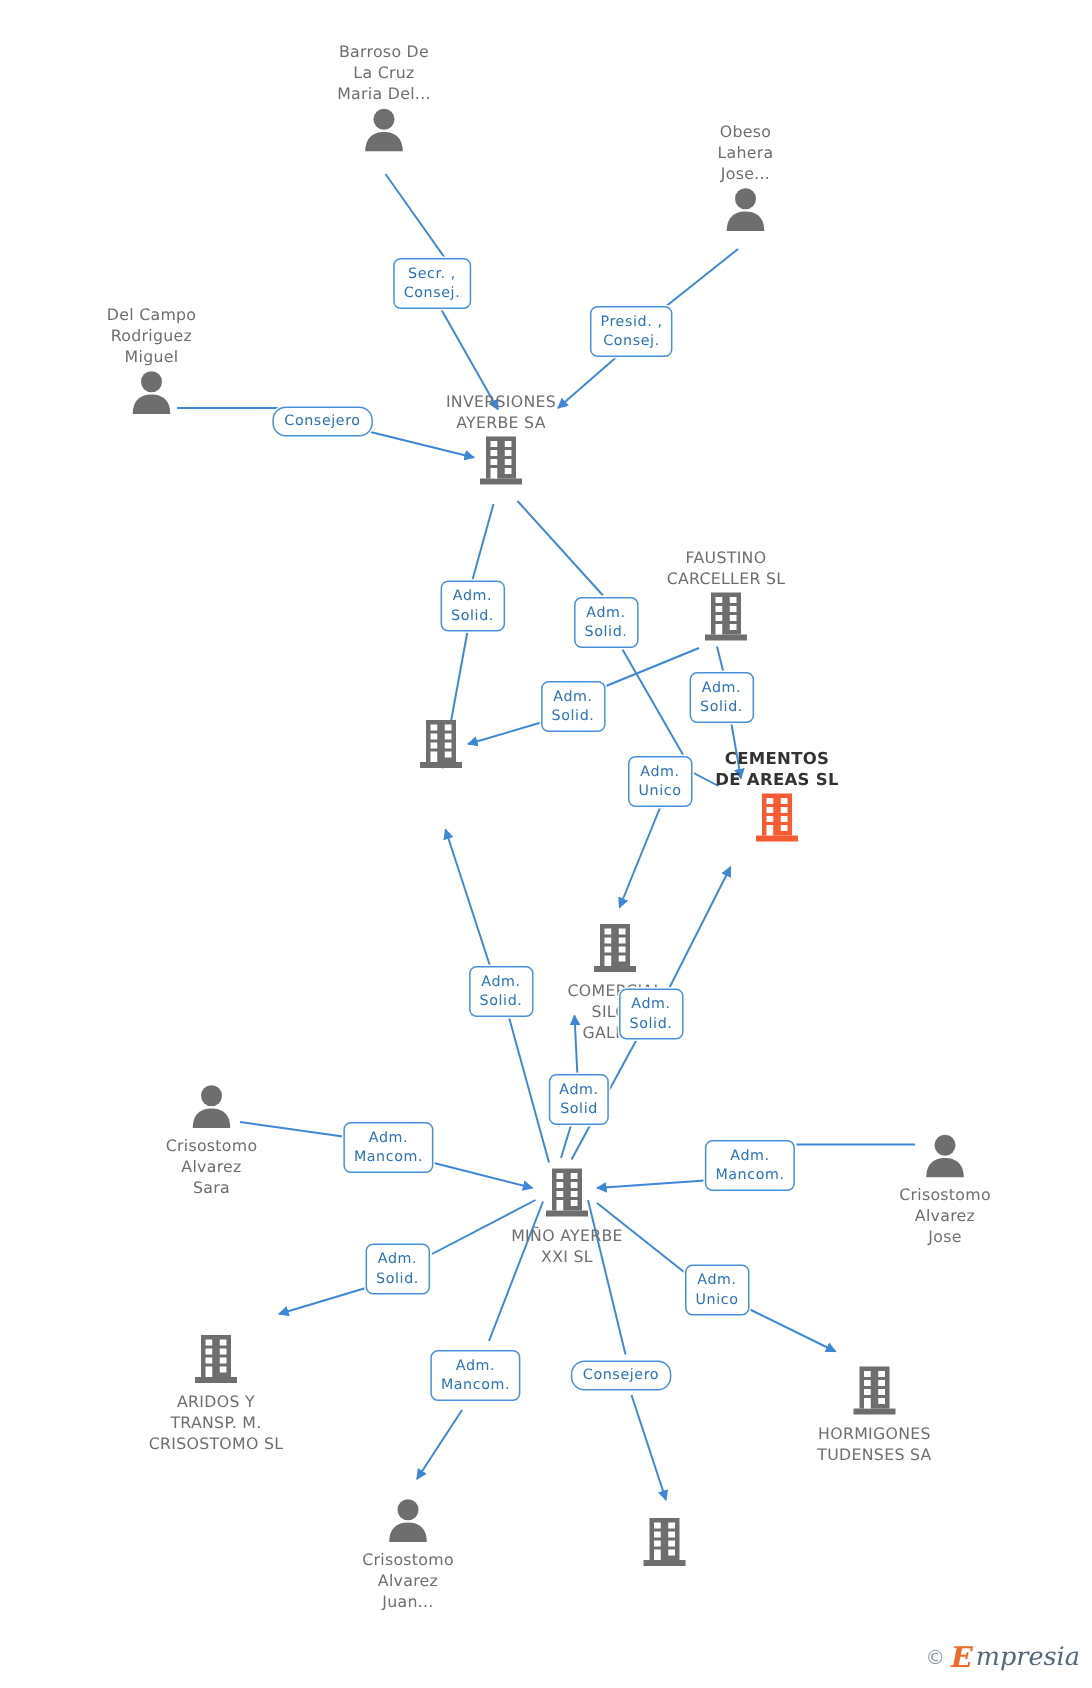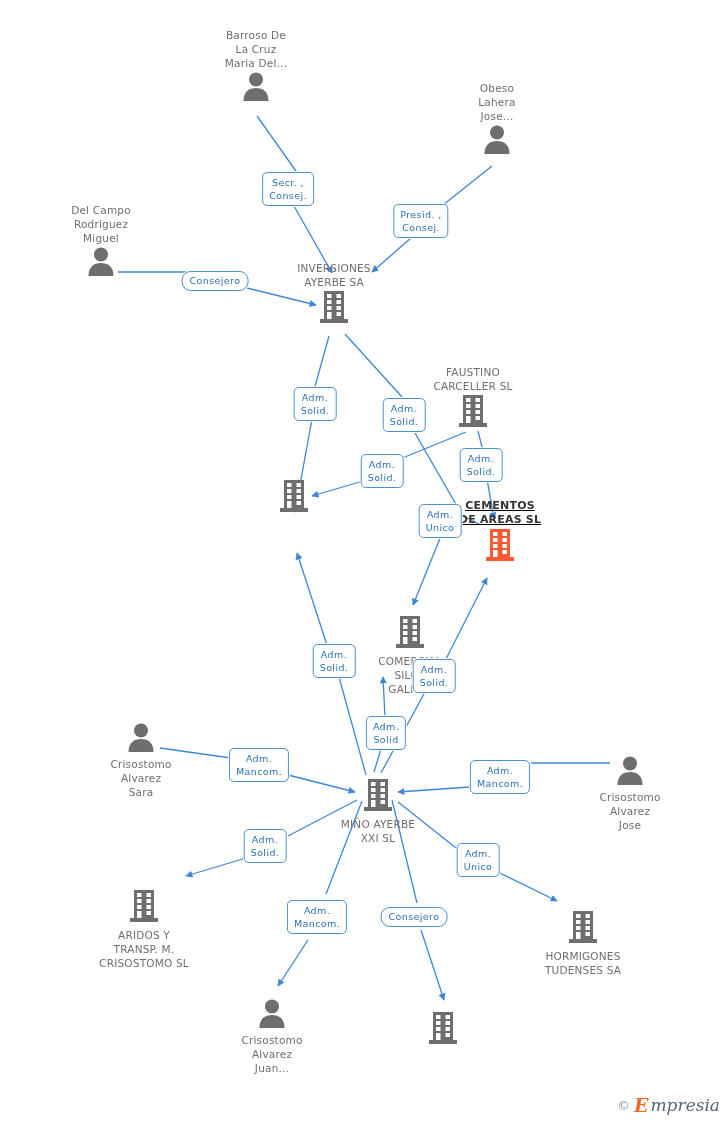--- a/index.html
+++ b/index.html
@@ -132,21 +132,21 @@
               <rect x="17.5" y="4" width="4.5" height="4"></rect>
               <rect x="8" y="10" width="4.5" height="4"></rect>
               <rect x="17.5" y="10" width="4.5" height="4"></rect>
               <rect x="8" y="16" width="4.5" height="4"></rect>
               <rect x="17.5" y="16" width="4.5" height="4"></rect>
               <rect x="8" y="22" width="4.5" height="7"></rect>
               <rect x="17.5" y="22" width="4.5" height="4"></rect>
             </g>
           </svg></span>
       </div>
-      <div class="node company cap-above" style="left: 473px; top: 365px; text-align: center;">
+      <div class="node company cap-above" style="left: 484px; top: 365px; text-align: center;">
         <div class="caption">FAUSTINO
 CARCELLER SL</div>
         <span class="icon"><svg width="30" height="34" viewBox="0 0 30 34" xmlns="http://www.w3.org/2000/svg">
             <rect x="5" y="1" width="20" height="28" fill="#6e6e6e"></rect>
             <rect x="1" y="29" width="28" height="4" fill="#6e6e6e"></rect>
             <g fill="#ffffff">
               <rect x="8" y="4" width="4.5" height="4"></rect>
               <rect x="17.5" y="4" width="4.5" height="4"></rect>
               <rect x="8" y="10" width="4.5" height="4"></rect>
               <rect x="17.5" y="10" width="4.5" height="4"></rect>
@@ -166,21 +166,21 @@
               <rect x="17.5" y="4" width="4.5" height="4"></rect>
               <rect x="8" y="10" width="4.5" height="4"></rect>
               <rect x="17.5" y="10" width="4.5" height="4"></rect>
               <rect x="8" y="16" width="4.5" height="4"></rect>
               <rect x="17.5" y="16" width="4.5" height="4"></rect>
               <rect x="8" y="22" width="4.5" height="7"></rect>
               <rect x="17.5" y="22" width="4.5" height="4"></rect>
             </g>
           </svg></span>
       </div>
-      <div class="node highlight cap-above" style="left: 500px; top: 499px; text-decoration: underline;">
+      <div class="node highlight cap-above" style="left: 518px; top: 499px;">
         <div class="caption">CEMENTOS
 DE AREAS SL</div>
         <span class="icon"><svg width="30" height="34" viewBox="0 0 30 34" xmlns="http://www.w3.org/2000/svg">
             <rect x="5" y="1" width="20" height="28" fill="#fa5a32"></rect>
             <rect x="1" y="29" width="28" height="4" fill="#fa5a32"></rect>
             <g fill="#ffffff">
               <rect x="8" y="4" width="4.5" height="4"></rect>
               <rect x="17.5" y="4" width="4.5" height="4"></rect>
               <rect x="8" y="10" width="4.5" height="4"></rect>
               <rect x="17.5" y="10" width="4.5" height="4"></rect>

